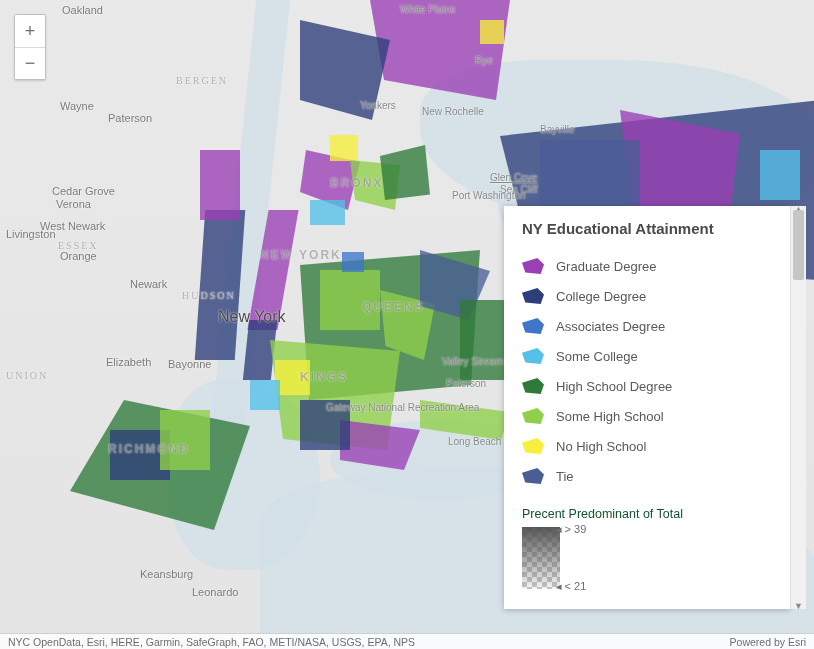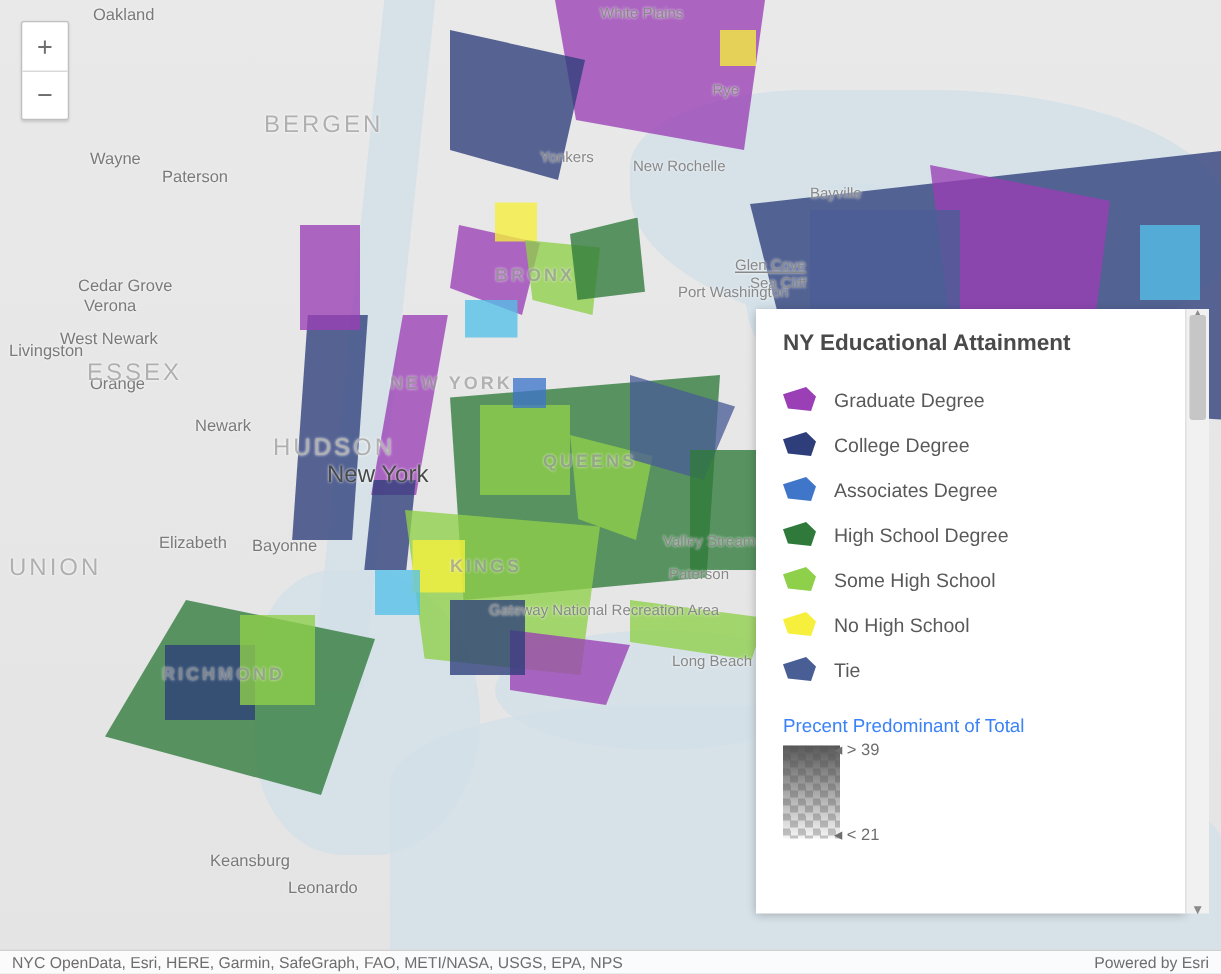--- a/index.html
+++ b/index.html
@@ -29,35 +29,35 @@
   .c-coll { background:#2d3e7a; }
   .c-assoc{ background:#3f76c9; }
   .c-some { background:#55c0e8; }
   .c-hs   { background:#2f7a3a; }
   .c-shs  { background:#8fd04a; }
   .c-nhs  { background:#f6ef3b; }
   .c-tie  { background:#4a5e96; }
   
   .place { position:absolute; color:#7a7a7a; font-size:11px; white-space:nowrap; text-shadow:0 0 2px #fff;}
   .place.big { color:#4a4a4a; font-size:16px; font-weight:500;}
-  .place.county { color:#b0b0b0; font-size:16px; letter-spacing:2px; text-transform:uppercase;}
+  .place.county { color:#b0b0b0; font-size:10px; letter-spacing:2px; text-transform:uppercase;font-family:Liberation Serif, serif;}
   .place.boro { color:#9c9c9c; font-size:12px; letter-spacing:2px; font-weight:600; text-transform:uppercase; opacity:.7;}
   .place.small { font-size:10px; color:#888;}
   
   .zoom { position:absolute; left:14px; top:14px; width:32px; background:#fff; border:1px solid #bfbfbf; border-radius:2px; box-shadow:0 1px 2px rgba(0,0,0,.15);}
   .zoom button { display:block; width:100%; height:32px; border:none; background:#fff; color:#6e6e6e; font-size:18px; cursor:pointer;}
   .zoom button + button { border-top:1px solid #d9d9d9;}
   
   .legend-wrap { position:absolute; right:8px; top:206px; bottom:40px; display:flex; }
   .legend { width:286px; background:#fff; box-shadow:0 1px 6px rgba(0,0,0,.25); padding:14px 16px 14px 18px; overflow-y:auto; color:#4a4a4a;}
   .legend h3 { font-size:15px; font-weight:600; color:#4a4a4a; margin-bottom:14px;}
   .legend ul { list-style:none; }
   .legend li { display:flex; align-items:center; gap:12px; font-size:13px; color:#595959; height:30px;}
   .swatch { width:22px; height:16px; flex:none; clip-path: polygon(0 30%, 70% 0, 100% 40%, 85% 100%, 15% 90%);}
-  .legend .subhead { margin-top:16px; font-size:12.5px; color:#3b82f6;}
+  .legend .subhead { margin-top:16px; font-size:12.5px; color:#14532d;}
   .opacity-ramp { position:relative; width:38px; height:62px; margin-top:6px;
     background:
       linear-gradient(180deg, rgba(80,80,80,.95) 0%, rgba(80,80,80,.05) 100%),
       repeating-conic-gradient(#c9c9c9 0 25%, #fff 0 50%) 0 0/10px 10px;}
   .ramp-label { position:absolute; left:34px; font-size:11px; color:#6e6e6e; white-space:nowrap;}
   .ramp-label::before { content:"◂ "; color:#6e6e6e;}
   .ramp-label.top { top:-4px;} .ramp-label.bot { bottom:-4px;}
   .legend-scroll { width:16px; background:#f1f1f1; border-left:1px solid #e0e0e0; position:relative;}
   .legend-scroll .thumb { position:absolute; left:2px; right:2px; top:4px; height:70px; background:#c6c6c6; border-radius:2px;}
   .legend-scroll .arrow { position:absolute; left:0; right:0; text-align:center; font-size:9px; color:#8a8a8a;}
@@ -174,20 +174,24 @@
           </li>
           <li>
             <span class="swatch" style="background: rgb(45, 62, 122);"></span>
             <span>College Degree</span>
           </li>
           <li>
             <span class="swatch" style="background: rgb(63, 118, 201);"></span>
             <span>Associates Degree</span>
           </li>
           <li>
+            <span class="swatch" style="background: rgb(85, 192, 232);"></span>
+            <span>Some College</span>
+          </li>
+          <li>
             <span class="swatch" style="background: rgb(47, 122, 58);"></span>
             <span>High School Degree</span>
           </li>
           <li>
             <span class="swatch" style="background: rgb(143, 208, 74);"></span>
             <span>Some High School</span>
           </li>
           <li>
             <span class="swatch" style="background: rgb(246, 239, 59);"></span>
             <span>No High School</span>

